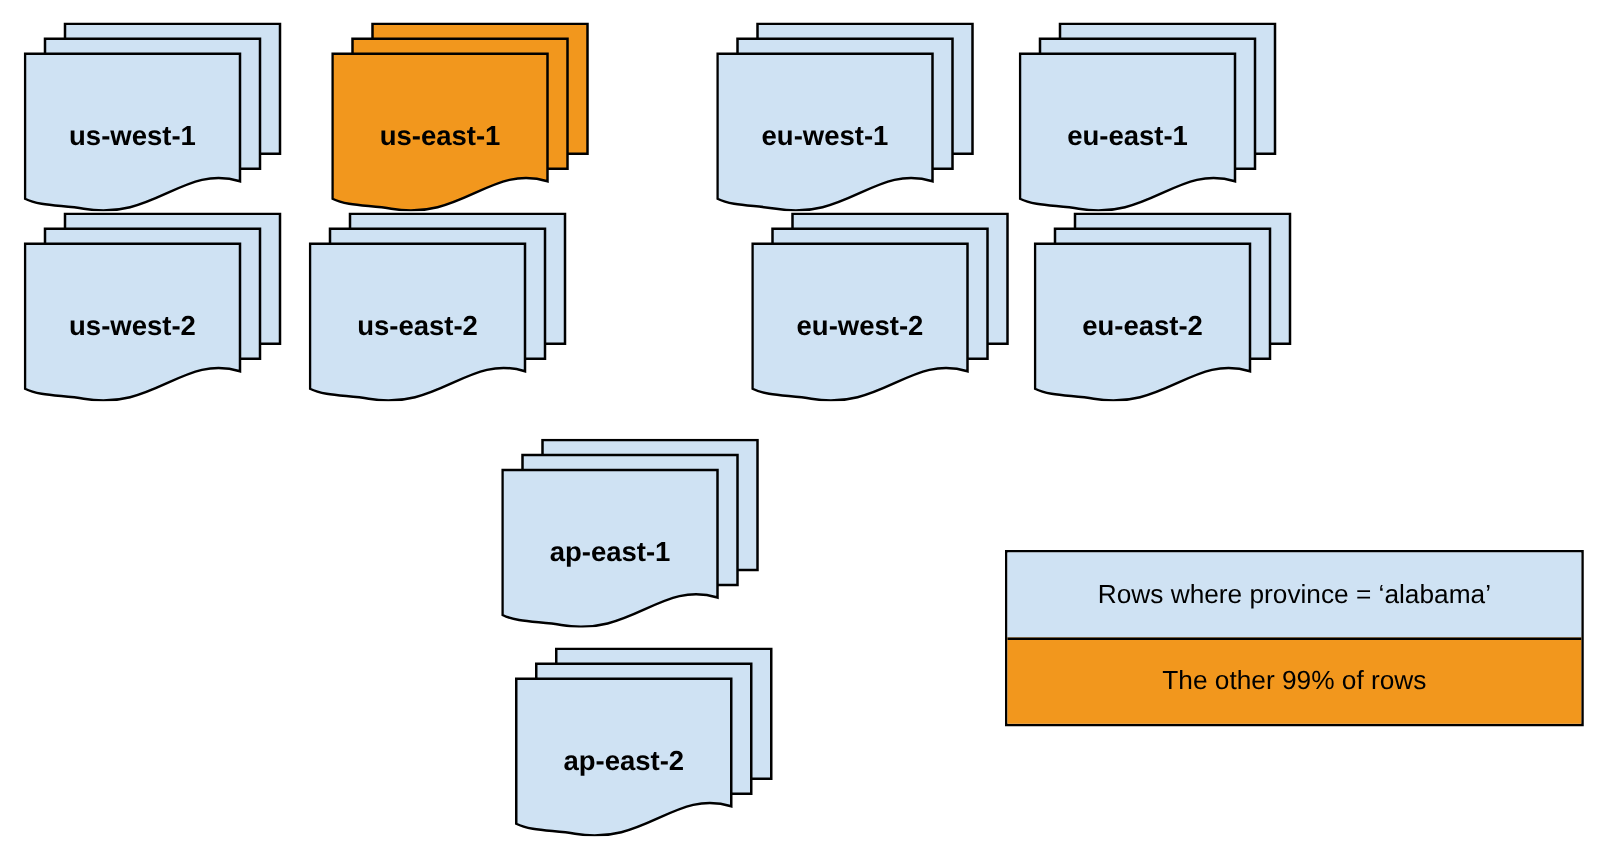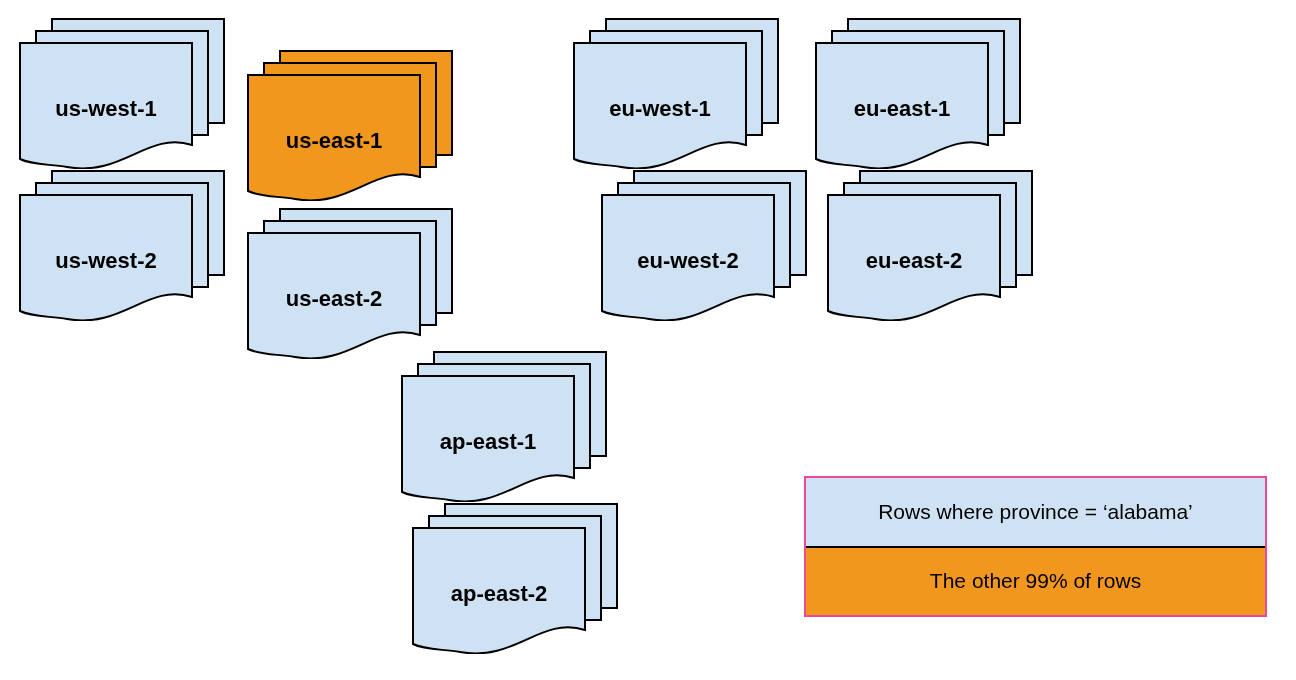--- a/index.html
+++ b/index.html
@@ -16,25 +16,24 @@
   .stack-label{
     font-family:"Liberation Sans", sans-serif;
     font-size:22px;
     fill:#000000;
     text-anchor:middle;
   }
   .legend{
     position:absolute;
     left:804px;top:440px;
     width:463px;height:141px;
-    border:2px solid #ec4899;
+    border:2px solid #000000;
     box-sizing:border-box;
     display:flex;
     flex-direction:column;
-    margin-top:36px;
   }
   .legend-row{
     flex:1;
     display:flex;
     align-items:center;
     justify-content:center;
     font-size:21px;
     color:#000000;
   }
   .legend-row + .legend-row{border-top:2px solid #000000;}
@@ -47,21 +46,21 @@
   <div id="stacks">
     <div class="stack" style="left: 19px; top: 18px;">
       <svg width="207" height="151" viewBox="0 0 207 151">
         <rect class="sheet" x="33" y="1" width="172" height="104" fill="#cfe2f3" stroke="#000000"></rect>
         <rect class="sheet" x="17" y="13" width="172" height="104" fill="#cfe2f3" stroke="#000000"></rect>
         <path class="sheet" d="M1,25 L173,25 L173,127 C128,113 104,159 48,149 C30,146 13,147 1,141 Z" fill="#cfe2f3" stroke="#000000"></path>
         <text class="stack-label" x="87" y="98">us-west-1</text>
       </svg>
     </div>
 
-    <div class="stack" style="left: 247px; top: 18px; margin-top: 32px;">
+    <div class="stack" style="left: 265px; top: 18px;">
       <svg width="207" height="151" viewBox="0 0 207 151">
         <rect class="sheet" x="33" y="1" width="172" height="104" fill="#f2971d" stroke="#000000"></rect>
         <rect class="sheet" x="17" y="13" width="172" height="104" fill="#f2971d" stroke="#000000"></rect>
         <path class="sheet" d="M1,25 L173,25 L173,127 C128,113 104,159 48,149 C30,146 13,147 1,141 Z" fill="#f2971d" stroke="#000000"></path>
         <text class="stack-label" x="87" y="98">us-east-1</text>
       </svg>
     </div>
 
     <div class="stack" style="left: 573px; top: 18px;">
       <svg width="207" height="151" viewBox="0 0 207 151">
@@ -83,21 +82,21 @@
 
     <div class="stack" style="left: 19px; top: 170px;">
       <svg width="207" height="151" viewBox="0 0 207 151">
         <rect class="sheet" x="33" y="1" width="172" height="104" fill="#cfe2f3" stroke="#000000"></rect>
         <rect class="sheet" x="17" y="13" width="172" height="104" fill="#cfe2f3" stroke="#000000"></rect>
         <path class="sheet" d="M1,25 L173,25 L173,127 C128,113 104,159 48,149 C30,146 13,147 1,141 Z" fill="#cfe2f3" stroke="#000000"></path>
         <text class="stack-label" x="87" y="98">us-west-2</text>
       </svg>
     </div>
 
-    <div class="stack" style="left: 247px; top: 170px; margin-top: 38px;">
+    <div class="stack" style="left: 247px; top: 170px;">
       <svg width="207" height="151" viewBox="0 0 207 151">
         <rect class="sheet" x="33" y="1" width="172" height="104" fill="#cfe2f3" stroke="#000000"></rect>
         <rect class="sheet" x="17" y="13" width="172" height="104" fill="#cfe2f3" stroke="#000000"></rect>
         <path class="sheet" d="M1,25 L173,25 L173,127 C128,113 104,159 48,149 C30,146 13,147 1,141 Z" fill="#cfe2f3" stroke="#000000"></path>
         <text class="stack-label" x="87" y="98">us-east-2</text>
       </svg>
     </div>
 
     <div class="stack" style="left: 573px; top: 170px; margin-left: 28px;">
       <svg width="207" height="151" viewBox="0 0 207 151">
@@ -119,21 +118,21 @@
 
     <div class="stack" style="left: 401px; top: 351px;">
       <svg width="207" height="151" viewBox="0 0 207 151">
         <rect class="sheet" x="33" y="1" width="172" height="104" fill="#cfe2f3" stroke="#000000"></rect>
         <rect class="sheet" x="17" y="13" width="172" height="104" fill="#cfe2f3" stroke="#000000"></rect>
         <path class="sheet" d="M1,25 L173,25 L173,127 C128,113 104,159 48,149 C30,146 13,147 1,141 Z" fill="#cfe2f3" stroke="#000000"></path>
         <text class="stack-label" x="87" y="98">ap-east-1</text>
       </svg>
     </div>
 
-    <div class="stack" style="left: 388px; top: 503px; padding-left: 24px;">
+    <div class="stack" style="left: 388px; top: 518px; padding-left: 24px;">
       <svg width="207" height="151" viewBox="0 0 207 151">
         <rect class="sheet" x="33" y="1" width="172" height="104" fill="#cfe2f3" stroke="#000000"></rect>
         <rect class="sheet" x="17" y="13" width="172" height="104" fill="#cfe2f3" stroke="#000000"></rect>
         <path class="sheet" d="M1,25 L173,25 L173,127 C128,113 104,159 48,149 C30,146 13,147 1,141 Z" fill="#cfe2f3" stroke="#000000"></path>
         <text class="stack-label" x="87" y="98">ap-east-2</text>
       </svg>
     </div>
   </div>
 
   <div class="legend">

